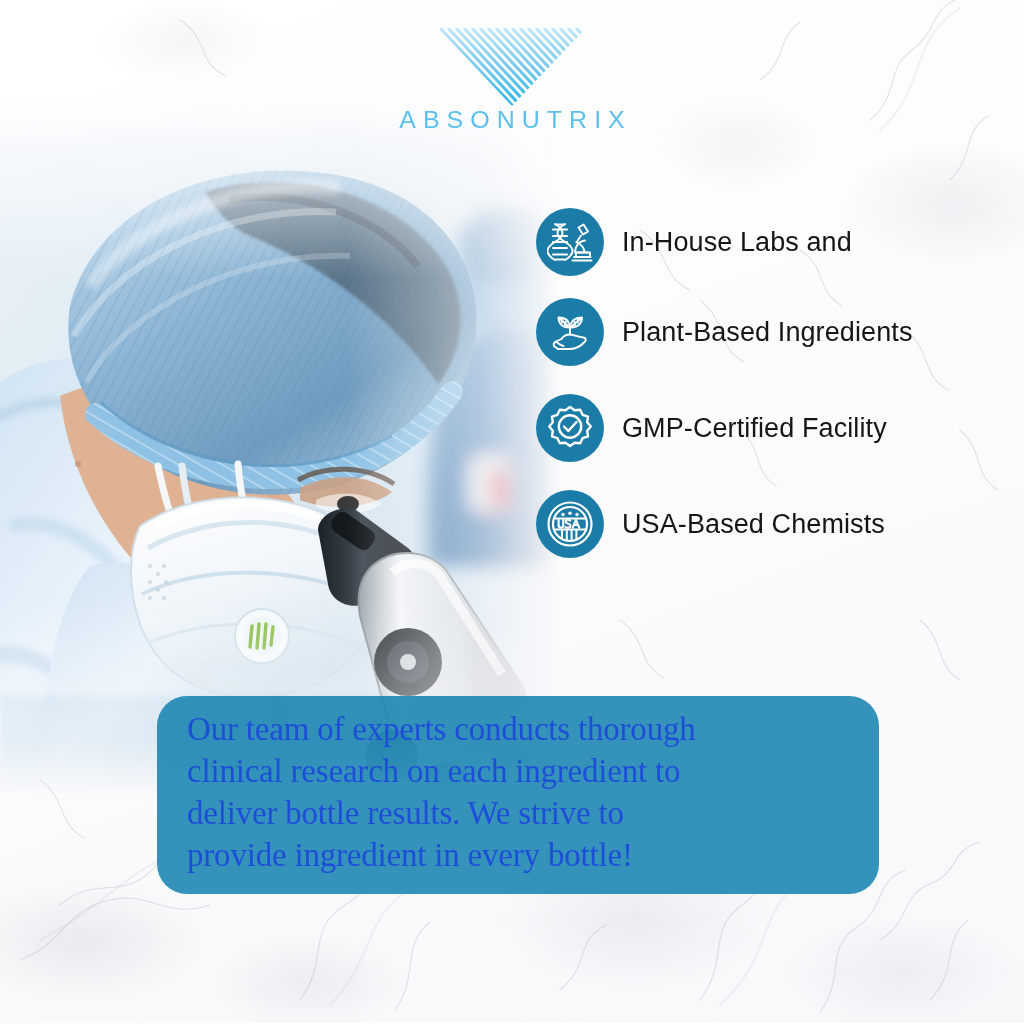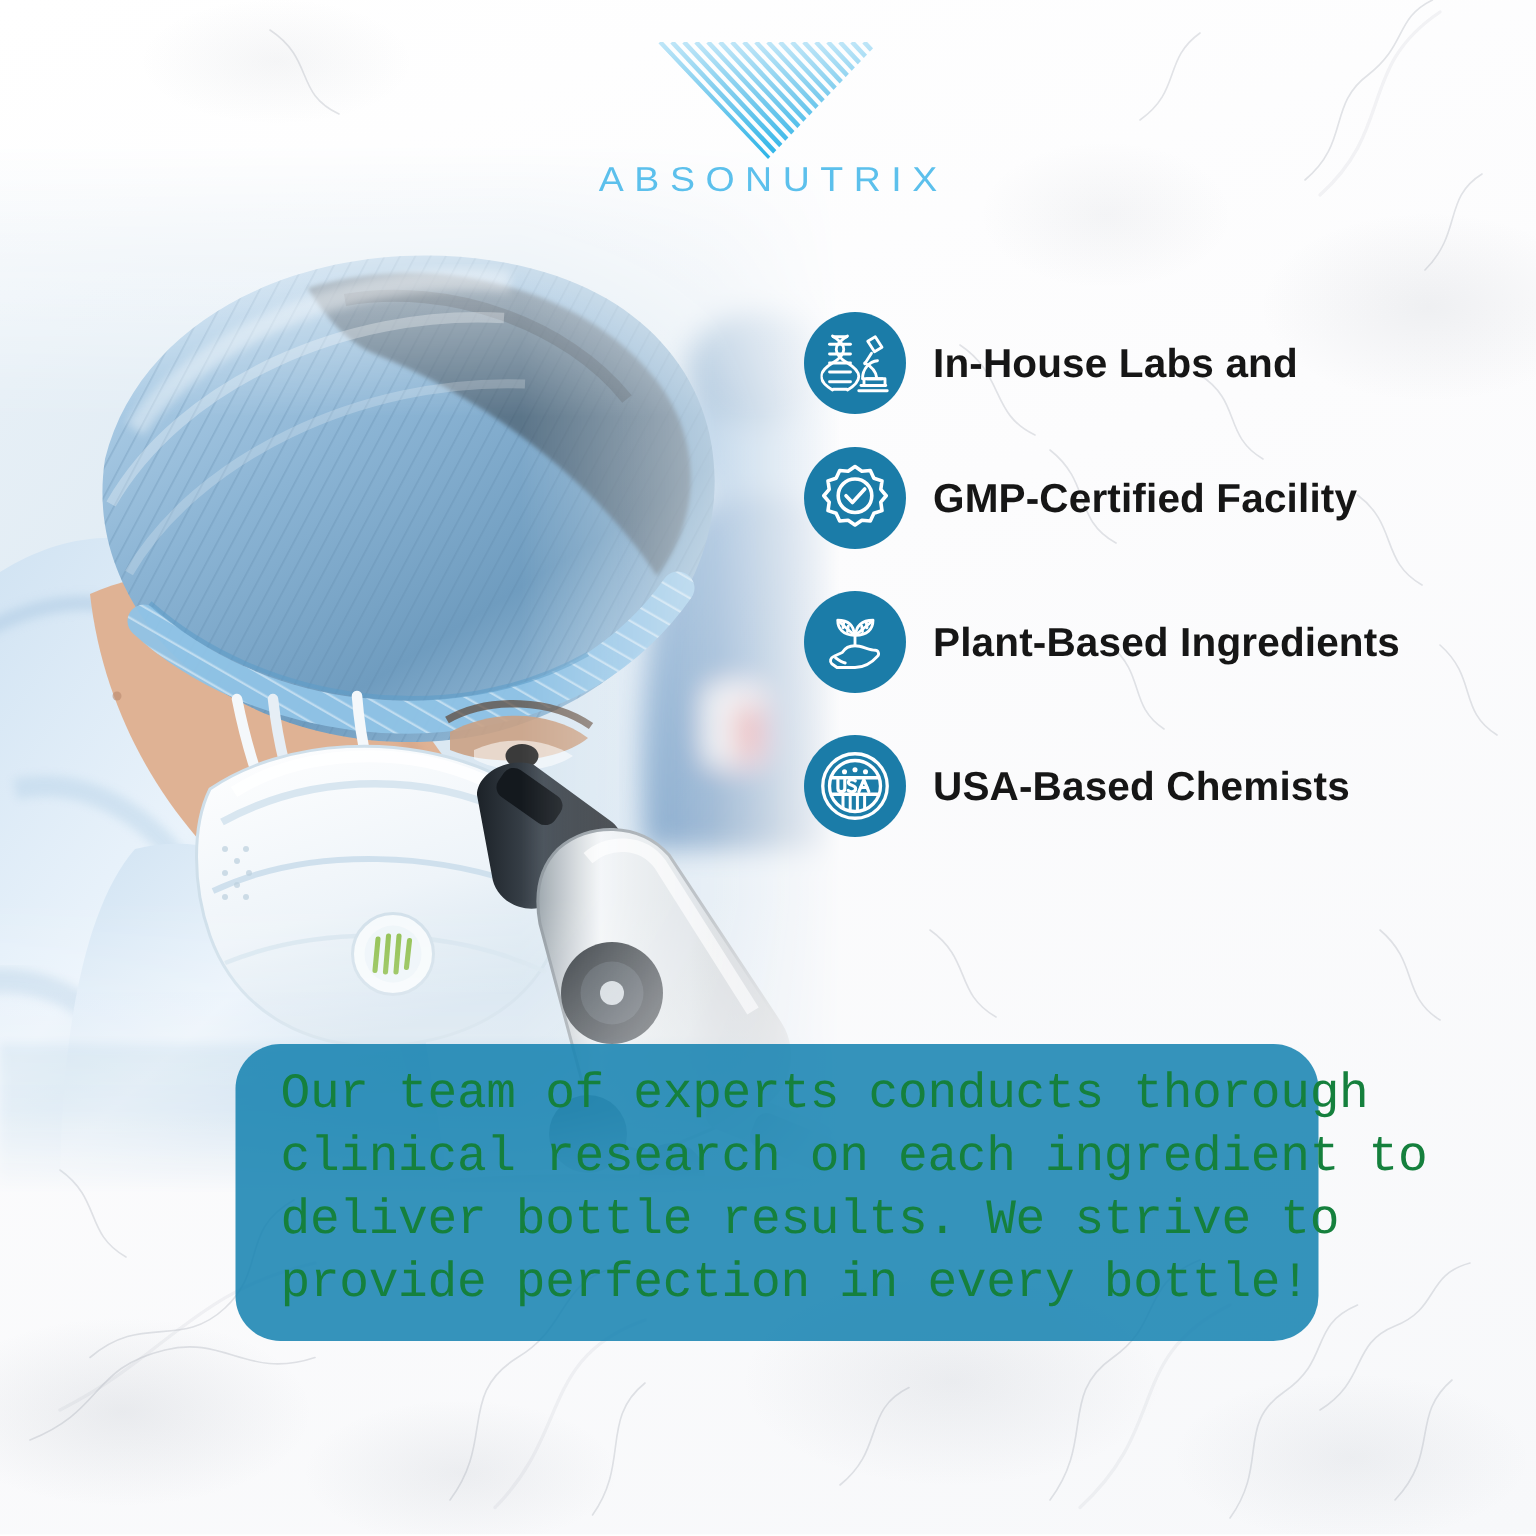--- a/index.html
+++ b/index.html
@@ -52,30 +52,30 @@
   }
 
   
   .features{position:absolute;left:536px;top:208px;z-index:6;width:470px;}
   .feature{display:flex;align-items:center;margin-bottom:28px;}
   .feature:nth-child(1){margin-bottom:22px;}
   .f-icon{flex:0 0 auto;width:68px;height:68px;border-radius:50%;
     background:#1b7ca8;display:flex;align-items:center;justify-content:center;
     box-shadow:0 0 0 0 rgba(0,0,0,0);}
   .f-label{margin-left:18px;color:#161616;font-size:27px;line-height:1.22;
-    font-family:"Liberation Sans", sans-serif;letter-spacing:.1px;font-weight:700;}
+    font-family:"Liberation Sans", sans-serif;letter-spacing:.1px;font-weight:400;}
 
   
   .quote{position:absolute;left:157px;top:696px;width:722px;height:198px;z-index:7;
     border-radius:30px;
     background:rgba(23,131,177,.87);
     display:flex;align-items:center;
     box-sizing:border-box;padding:10px 30px 14px 30px;}
-  .quote-text{color:#15803d;font-size:33px;line-height:1.27;
-    font-family:Liberation Mono, monospace;letter-spacing:-.2px;}
+  .quote-text{color:#1d4ed8;font-size:33px;line-height:1.27;
+    font-family:Liberation Serif, serif;letter-spacing:-.2px;}
   .quote-text span{display:block;white-space:nowrap;}
 </style>
 </head>
 <body>
 
 <div id="canvas">
 
   <div class="marble"></div>
   <svg class="marble-veins" width="1024" height="1024" viewBox="0 0 1024 1024">
     <g fill="none" stroke="#8c93a0" stroke-width="1.1" opacity=".45" stroke-linecap="round">
@@ -345,53 +345,53 @@
           <path d="M25.5 41.5 H44.5"></path>
         </svg>
       </div>
       <div class="f-label">
         <div>In-House Labs and</div>
       </div>
     </div>
 
     <div class="feature">
       <div class="f-icon">
+        <svg width="46" height="46" viewBox="0 0 46 46" fill="none" stroke="#ffffff" stroke-width="1.9" stroke-linecap="round" stroke-linejoin="round">
+
+          <path d="M22.5 18.5 C15 18.5 11.5 14 11.5 8.5 C18.5 8.5 22.5 12 22.5 18.5 Z"></path>
+          <path d="M12.5 9.5 L21.5 17.5"></path>
+          <path d="M15.5 9.5 L15 13.5"></path>
+            <path d="M18.5 12.5 L18 16"></path>
+
+          <path d="M23.5 18.5 C31 18.5 35 14.5 35 8.5 C27.5 8.5 23.5 12.5 23.5 18.5 Z"></path>
+          <path d="M34 9.5 L24.5 17.5"></path>
+          <path d="M30.5 9.5 L31 13.5"></path>
+            <path d="M27.5 12.5 L28 16"></path>
+
+          <path d="M23 18.5 V25.5"></path>
+
+          <path d="M23 25.5 C19 25.5 16 27.5 14.5 30 L9 32.5 C6.5 33.5 6 36 7.5 37.5 L11 40 L23 40 C29 40 34 37 38 32.5 C39.5 31 38.5 28.5 36.5 28.5 C32.5 28.5 27.5 25.5 23 25.5 Z"></path>
+          <path d="M10 33.5 C12 35 14 36.5 16.5 37"></path>
+        </svg>
+      </div>
+      <div class="f-label">
+        <div>Plant-Based Ingredients</div>
+      </div>
+    </div>
+
+    <div class="feature">
+      <div class="f-icon">
         <svg width="46" height="46" viewBox="0 0 46 46" fill="none" stroke="#ffffff" stroke-width="2.4" stroke-linecap="round" stroke-linejoin="round">
           <polygon points="23,2 27.6,5.2 33.2,4.7 35.6,9.8 41,11.6 40.2,17.2 43.8,21.5 40.2,25.8 41,31.4 35.6,33.2 33.2,38.3 27.6,37.8 23,41 18.4,37.8 12.8,38.3 10.4,33.2 5,31.4 5.8,25.8 2.2,21.5 5.8,17.2 5,11.6 10.4,9.8 12.8,4.7 18.4,5.2"></polygon>
           <circle cx="23" cy="21.5" r="11.2"></circle>
           <path d="M17 21.5 L21.3 26 L29.5 17"></path>
         </svg>
       </div>
       <div class="f-label">
         <div>GMP-Certified Facility</div>
-      </div>
-    </div>
-
-    <div class="feature">
-      <div class="f-icon">
-        <svg width="46" height="46" viewBox="0 0 46 46" fill="none" stroke="#ffffff" stroke-width="1.9" stroke-linecap="round" stroke-linejoin="round">
-
-          <path d="M22.5 18.5 C15 18.5 11.5 14 11.5 8.5 C18.5 8.5 22.5 12 22.5 18.5 Z"></path>
-          <path d="M12.5 9.5 L21.5 17.5"></path>
-          <path d="M15.5 9.5 L15 13.5"></path>
-            <path d="M18.5 12.5 L18 16"></path>
-
-          <path d="M23.5 18.5 C31 18.5 35 14.5 35 8.5 C27.5 8.5 23.5 12.5 23.5 18.5 Z"></path>
-          <path d="M34 9.5 L24.5 17.5"></path>
-          <path d="M30.5 9.5 L31 13.5"></path>
-            <path d="M27.5 12.5 L28 16"></path>
-
-          <path d="M23 18.5 V25.5"></path>
-
-          <path d="M23 25.5 C19 25.5 16 27.5 14.5 30 L9 32.5 C6.5 33.5 6 36 7.5 37.5 L11 40 L23 40 C29 40 34 37 38 32.5 C39.5 31 38.5 28.5 36.5 28.5 C32.5 28.5 27.5 25.5 23 25.5 Z"></path>
-          <path d="M10 33.5 C12 35 14 36.5 16.5 37"></path>
-        </svg>
-      </div>
-      <div class="f-label">
-        <div>Plant-Based Ingredients</div>
       </div>
     </div>
 
     <div class="feature">
       <div class="f-icon">
         <svg width="48" height="48" viewBox="0 0 48 48" fill="none" stroke="#ffffff" stroke-width="2.2" stroke-linecap="round" stroke-linejoin="round">
           <circle cx="24" cy="24" r="21.5"></circle>
           <circle cx="24" cy="24" r="17"></circle>
           <path d="M9 18.5 H39"></path>
           <path d="M9 29.5 H39"></path>
@@ -420,17 +420,17 @@
       </div>
     </div>
 
   </div>
 
   <div class="quote">
     <div class="quote-text">
       <span>Our team of experts conducts thorough</span>
       <span>clinical research on each ingredient to</span>
       <span>deliver bottle results. We strive to</span>
-      <span>provide perfection in every bottle!</span>
+      <span>provide ingredient in every bottle!</span>
     </div>
   </div>
 
 </div>
 
 </body></html>

